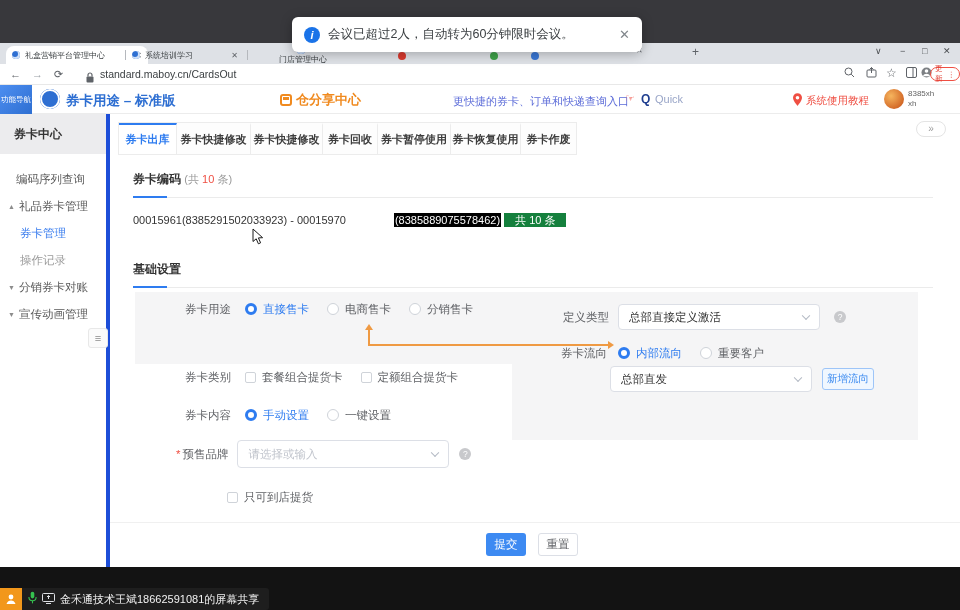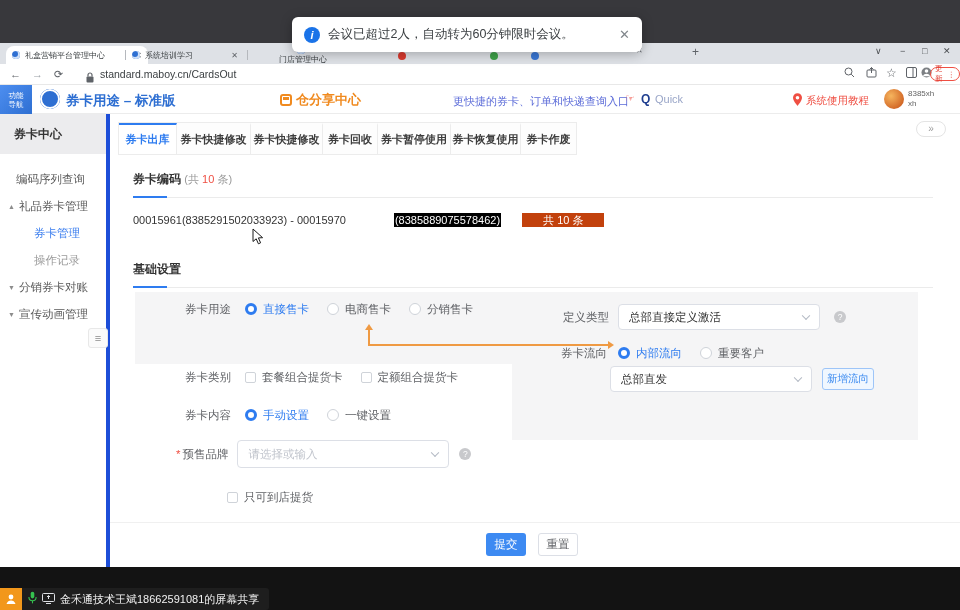--- a/index.html
+++ b/index.html
@@ -21,21 +21,21 @@
   .winctl { position:absolute; top:3px; font-size:9px; color:#4a4d51; }
 
   .toolbar { position:absolute; left:0; top:21px; width:960px; height:21px; background:#fff; border-bottom:1px solid #e8e8e8; }
   .tb-ic { position:absolute; top:3px; font-size:11px; color:#5f6368; line-height:14px; }
   .url { position:absolute; left:100px; top:4px; font-size:10.5px; color:#3c4043; }
   .lock { position:absolute; left:86px; top:5px; }
   .update-pill { position:absolute; left:930px; top:3px; height:14px; border:1px solid #ef4f43; border-radius:8px; color:#e03e33; font-size:7.5px; display:flex; align-items:center; padding:0 4px; gap:2px; }
 
   
   .appbar { position:absolute; left:0; top:42px; width:960px; height:29px; background:#fff; border-bottom:1px solid #ececec; }
-  .navtoggle { position:absolute; left:0; top:0; width:32px; height:29px; background:linear-gradient(135deg,#4d8ef0,#2e6fd2); color:#fff; font-size:7.5px; display:flex; flex-direction:column; align-items:center; justify-content:center; line-height:9px; }
+  .navtoggle { position:absolute; left:0; top:0; width:32px; height:29px; background:linear-gradient(135deg,#4d8ef0,#2e6fd2); color:#fff; font-size:7.5px; display:flex; align-items:center; justify-content:center; line-height:9px; }
   .logo { position:absolute; left:40px; top:4px; width:20px; height:20px; border-radius:50%; background:#2e6fd2; box-shadow:inset 0 0 0 2px #fff, inset 0 0 0 4px #2e6fd2; }
   .brand { position:absolute; left:66px; top:7px; font-size:13.5px; font-weight:bold; color:#2e6fd2; }
   .share-center { position:absolute; left:280px; top:6px; display:flex; align-items:center; gap:4px; font-size:13px; font-weight:bold; color:#f08a1f; }
   .share-ic { width:12px; height:12px; border:2px solid #f08a1f; border-radius:3px; position:relative; }
   .share-ic i { position:absolute; left:1px; top:1px; width:6px; height:3px; background:#f08a1f; }
   .quick-entry { position:absolute; left:453px; top:9px; font-size:11px; color:#5b6bd8; }
   .hand { position:absolute; left:625px; top:7px; font-size:11px; color:#ef4f43; }
   .quick-q { position:absolute; left:641px; top:7px; font-size:12px; font-weight:bold; color:#1f3e8f; }
   .quick-word { position:absolute; left:655px; top:8px; font-size:11px; color:#9aa6c8; }
   .pin { position:absolute; left:793px; top:7px; }
@@ -43,42 +43,42 @@
   .hdr-avatar { position:absolute; left:884px; top:4px; width:20px; height:20px; border-radius:50%; background:radial-gradient(circle at 35% 35%, #f6b55e, #c54b12); }
   .hdr-user { position:absolute; left:908px; top:4px; font-size:8px; color:#666; line-height:10px; }
 
   
   .sidebar { position:absolute; left:0; top:71px; width:110px; height:453px; background:#fff; border-right:4px solid #1d4ed8; }
   .sb-header { height:40px; line-height:40px; background:#ececee; font-size:12px; font-weight:bold; color:#333; padding-left:14px; }
   .sb-list { margin-top:12px; }
   .sb-item { height:27px; line-height:27px; font-size:11.5px; color:#595959; padding-left:16px; white-space:nowrap; }
   .sb-item .caret { font-size:7px; color:#8c8c8c; margin-right:4px; vertical-align:1px; }
   .sb-item.parent { padding-left:8px; }
-  .sb-item.child { padding-left:34px; }
+  .sb-item.child { padding-left:20px; }
   .sb-item.active { color:#3a7dee; }
   .sb-item.dim { color:#9a9a9a; }
   .collapse-handle { position:absolute; left:88px; top:214px; width:20px; height:20px; background:#fbfbfb; border:1px solid #e8e8e8; border-radius:3px; color:#8c8c8c; font-size:11px; text-align:center; line-height:18px; }
 
   
   .mainarea { position:absolute; left:110px; top:71px; width:850px; height:453px; background:#fff; }
   .expand-pill { position:absolute; left:806px; top:7px; width:30px; height:16px; border:1px solid #e4e4e4; border-radius:9px; color:#9c9c9c; font-size:10px; text-align:center; line-height:14px; }
   .tabstrip { position:absolute; left:8px; top:8px; height:33px; display:flex; border:1px solid #ececec; background:#fdfdfd; }
   .mtab { height:100%; display:flex; align-items:center; justify-content:center; font-size:11px; font-weight:bold; color:#3d3d3d; border-right:1px solid #ececec; border-top:2px solid transparent; }
   .mtab:last-child { border-right:none; }
   .mtab.active { background:#fff; color:#2e7cf0; border-top:2px solid #2e7cf0; }
 
   .sec-title { position:absolute; left:23px; font-size:12px; font-weight:bold; color:#333; }
   .sec-count { font-weight:normal; color:#999; font-size:11px; }
   .sec-count b { color:#ef4f43; font-weight:normal; }
   .sec-rule { position:absolute; left:23px; width:800px; border-bottom:1px solid #ebebeb; }
   .sec-rule i { position:absolute; left:0; top:-1px; width:34px; height:2px; background:#2e7cf0; }
 
   .code-line { position:absolute; left:23px; top:99px; font-size:11px; color:#333; }
   .code-sel { background:#000000; color:#fff; padding:1px 1px;margin-left:48px; }
-  .code-badge { background:#c2410c; color:#fff; padding:1px 21px; margin-left:21px; }
+  .code-badge { background:#15803d; color:#fff; padding:1px 11px; margin-left:3px; }
 
   .panel { position:absolute; background:#f5f5f6; }
   .p-left  { left:25px; top:178px; width:377px; height:72px; }
   .p-right { left:402px; top:178px; width:406px; height:148px; }
 
   .frow { position:absolute; display:flex; align-items:center; font-size:11.5px; color:#606266; }
   .flabel { color:#606266; }
   .radio { width:12px; height:12px; border:1px solid #cfd3d9; border-radius:50%; background:#fff; flex:none; }
   .radio.on { border:3.5px solid #2e7cf0; }
   .cbox { width:11px; height:11px; border:1px solid #cfd3d9; border-radius:2px; background:#fff; flex:none; }

